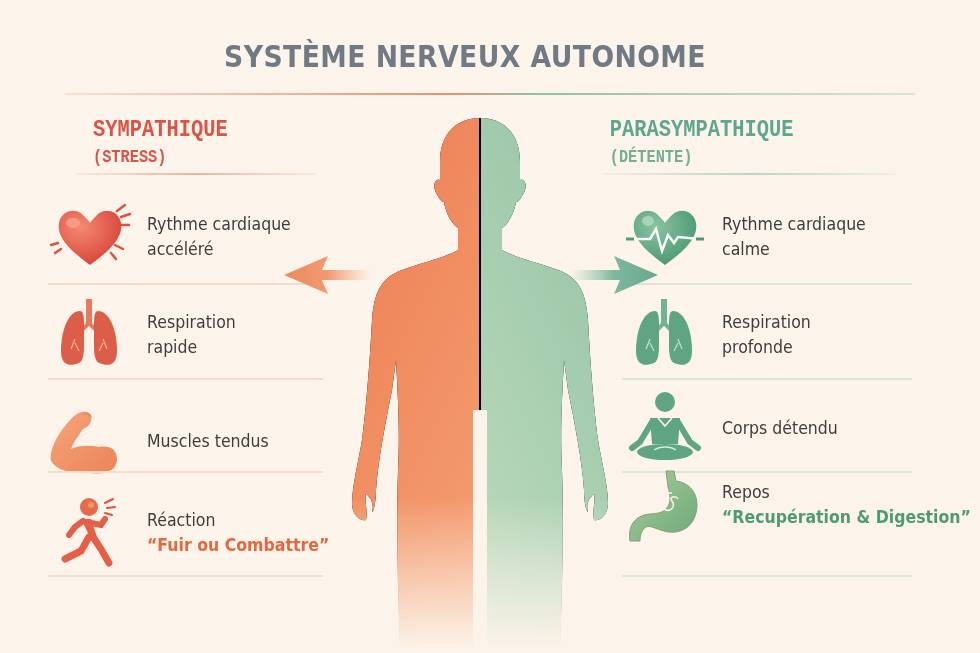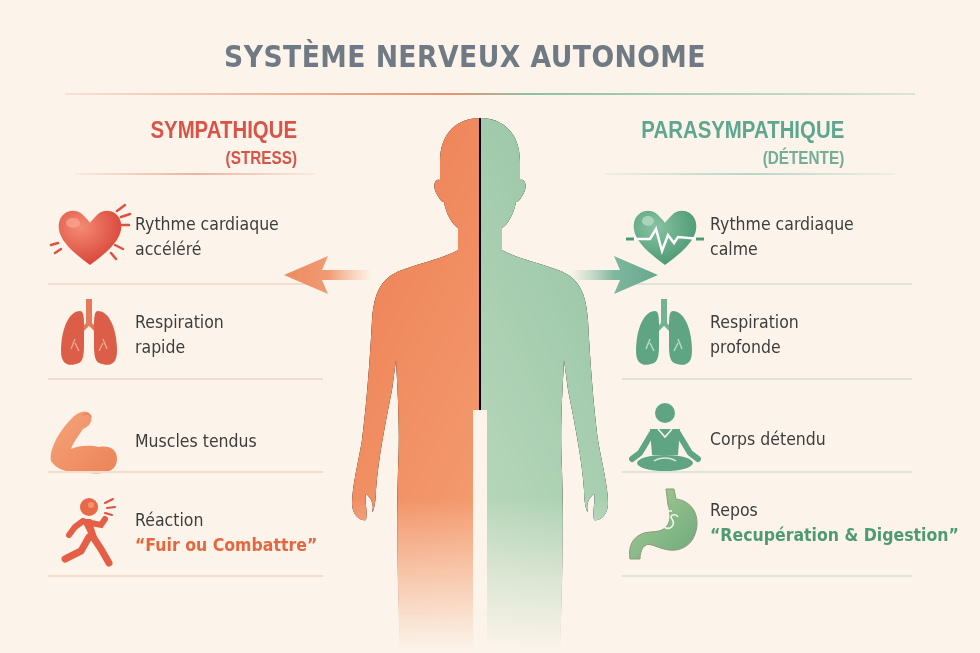--- a/index.html
+++ b/index.html
@@ -13,33 +13,33 @@
     position:absolute; top:38px; left:0; width:930px; text-align:center;
     font-family:"DejaVu Sans", sans-serif; font-weight:bold;
     font-size:31px; letter-spacing:0.5px; color:#6f7a84;
     transform:scaleX(0.86); transform-origin:465px 0;
   }
   .title-rule {
     position:absolute; top:93px; left:65px; width:850px; height:2px;
     background:linear-gradient(90deg, rgba(232,146,110,0.2), #e8926e 45%, #8fc0a6 55%, rgba(143,192,166,0.3));
   }
   .heading {
-    position:absolute; text-align:right;
-    font-family:Liberation Sans, sans-serif; font-weight:bold;
+    position:absolute; text-align:left;
+    font-family:Liberation Mono, monospace; font-weight:bold;
   }
   .heading .h1 { font-size:24px; display:block; transform:scaleX(0.85); }
   .heading .h2 { font-size:18px; display:block; margin-top:4px; transform:scaleX(0.85); }
   .heading.left { left:75px; top:116px; width:240px; color:#d95446; }
-  .heading.right { left:576px; top:116px; width:290px; color:#5ea690; }
+  .heading.right { left:588px; top:116px; width:290px; color:#5ea690; }
   .heading.right .h2 { color:#74ad98; }
   .head-rule { position:absolute; height:2px; top:173px; }
   .head-rule.left { left:75px; width:240px; background:linear-gradient(90deg, rgba(232,146,110,0.1), #eab49c, rgba(232,146,110,0.1)); }
   .head-rule.right { left:605px; width:290px; background:linear-gradient(90deg, rgba(143,192,166,0.1), #b6d6c6, rgba(143,192,166,0.1)); }
 
-  .row { position:absolute; height:90px; display:flex; align-items:center; }
+  .row { position:absolute; height:90px; display:flex; align-items:center;gap:12px; }
   .row .icon { width:90px; height:80px; display:flex; align-items:center; justify-content:center; flex:0 0 90px; }
   .row .text { font-family:"DejaVu Sans", sans-serif; font-size:17.5px; line-height:25px; color:#3d3d3d; transform:scaleX(0.9); transform-origin:left center; white-space:nowrap; }
   .row .text .em { font-weight:bold; display:block; }
   .left-col .row { left:45px; width:280px; }
   .right-col .row { left:620px; width:300px; }
   .em.red { color:#e4673f; }
   .em.green { color:#4e9a74; }
   .sep { position:absolute; height:1.5px; }
   .left-col .sep { left:48px; width:275px; background:#f2dccb; }
   .right-col .sep { left:622px; width:290px; background:#dbe6d8; }
@@ -192,39 +192,39 @@
         <path d="M58 44 L62 54 M58 48 L54 56" stroke="#b9dcc8" stroke-width="1.4" fill="none"></path>
       </svg>
     </div>
     <div class="text">
       <span>Respiration</span><br>
       <span>profonde</span>
     </div>
   </div>
   <div class="sep" style="top:378px"></div>
 
-  <div class="row" style="top:394px">
+  <div class="row" style="top:383px">
     <div class="icon">
       <svg width="90" height="80" viewBox="0 0 90 80">
         <circle cx="45" cy="14" r="10" fill="#5fa584"></circle>
         <path d="M30 30 L60 30 L58 56 L32 56 Z" fill="#5fa584"></path>
         <path d="M38 30 L45 38 L52 30" stroke="#fcf4ea" stroke-width="1.5" fill="none"></path>
         <path d="M32 34 L20 54 L12 60" stroke="#5fa584" stroke-width="6" stroke-linecap="round" fill="none"></path>
         <path d="M58 34 L70 54 L78 60" stroke="#5fa584" stroke-width="6" stroke-linecap="round" fill="none"></path>
         <ellipse cx="45" cy="64" rx="28" ry="8" fill="#5fa584"></ellipse>
         <path d="M34 62 C40 58 50 58 56 62" stroke="#d8eade" stroke-width="1.3" fill="none"></path>
       </svg>
     </div>
     <div class="text">
       <span>Corps détendu</span>
     </div>
   </div>
   <div class="sep" style="top:471px"></div>
 
-  <div class="row" style="top:478px">
+  <div class="row" style="top:460px">
     <div class="icon">
       <svg width="90" height="80" viewBox="0 0 90 80">
         <defs>
             <linearGradient id="sg" x1="0" y1="0" x2="1" y2="1">
               <stop offset="0" stop-color="#a8cf94"></stop>
               <stop offset="1" stop-color="#6da77e"></stop>
             </linearGradient>
           </defs>
         <path d="M46 6 L54 6 L56 16 C72 18 80 32 76 48 C72 64 58 70 44 66 C36 64 30 60 26 62 C22 64 20 70 20 76 L10 76 C8 64 12 54 24 50 C32 48 40 50 46 44 C52 38 50 28 48 22 Z" fill="url(#sg)" stroke="#8c9b7a" stroke-width="1"></path>
         <path d="M44 44 C50 48 56 42 52 36 C48 32 56 30 58 34" stroke="#eef6e8" stroke-width="1.6" fill="none"></path>

